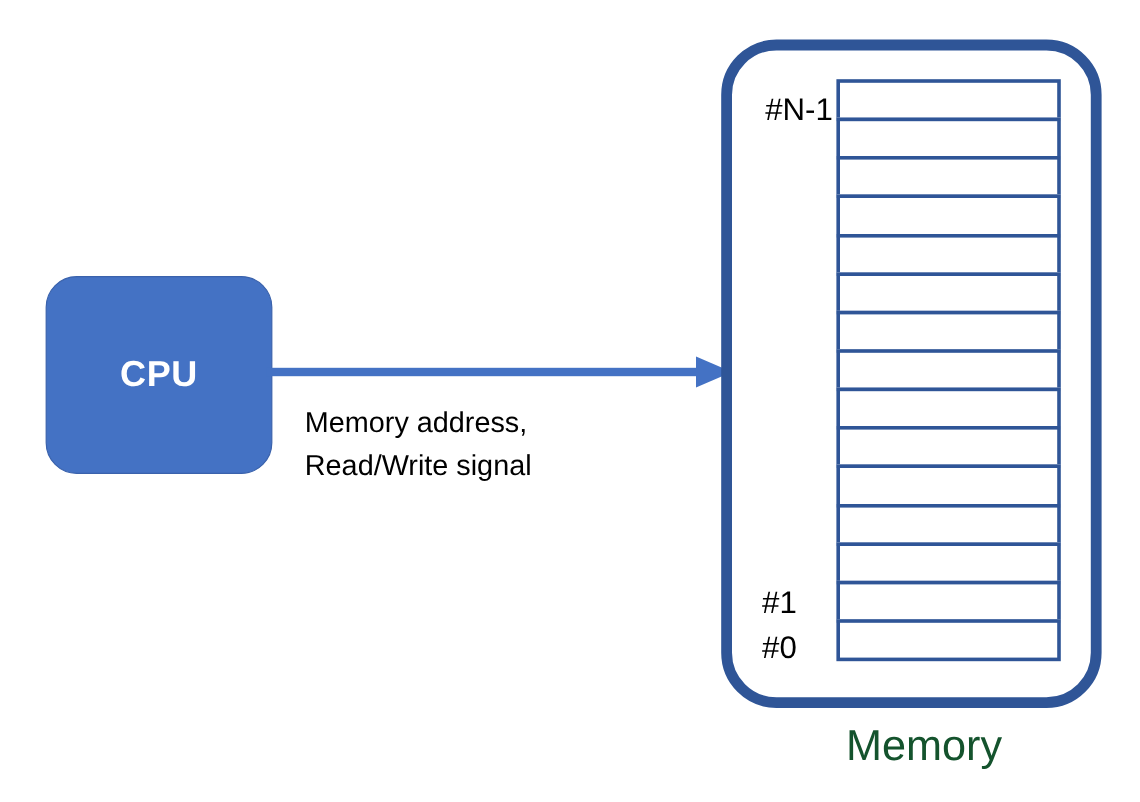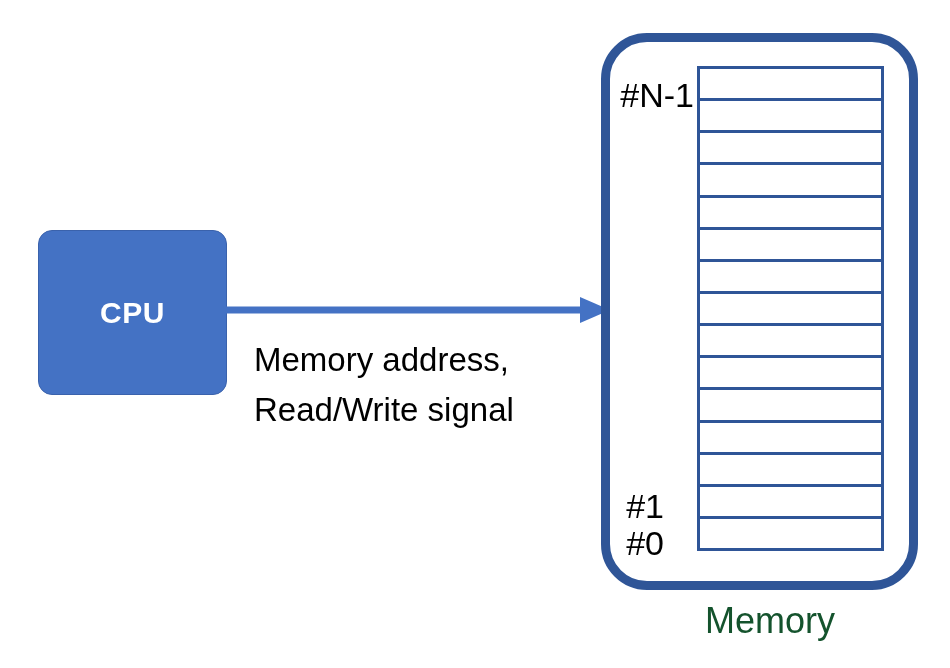--- a/index.html
+++ b/index.html
@@ -21,21 +21,21 @@
 
   
   #cpu-block {
     position: absolute;
     left: 38px;
     top: 230px;
     width: 189px;
     height: 165px;
     background: #4472C4;
     border: 1.5px solid #3A62AC;
-    border-radius: 14px;
+    border-radius: 26px;
     box-sizing: border-box;
     display: flex;
     align-items: center;
     justify-content: center;
   }
   #cpu-label {
     color: #ffffff;
     font-size: 30px;
     font-weight: bold;
     letter-spacing: 0.5px;
@@ -52,21 +52,21 @@
     height: 46px;
   }
 
   
   #bus-caption {
     position: absolute;
     left: 254px;
     top: 335px;
     width: 330px;
     color: #000000;
-    font-size: 33px;
+    font-size: 24px;
     line-height: 1.52;
     white-space: pre-line;
   }
 
   
   #memory-block {
     position: absolute;
     left: 601px;
     top: 33px;
     width: 317px;
@@ -95,21 +95,21 @@
     margin-bottom: -3px;
   }
   .memory-cell:last-child {
     margin-bottom: 0;
   }
 
   
   .addr-label {
     position: absolute;
     color: #000000;
-    font-size: 34px;
+    font-size: 26px;
     line-height: 1;
     text-align: right;
     white-space: nowrap;
     user-select: none;
   }
   #addr-top {
     left: 596px;
     top: 78px;
     width: 98px;
   }

